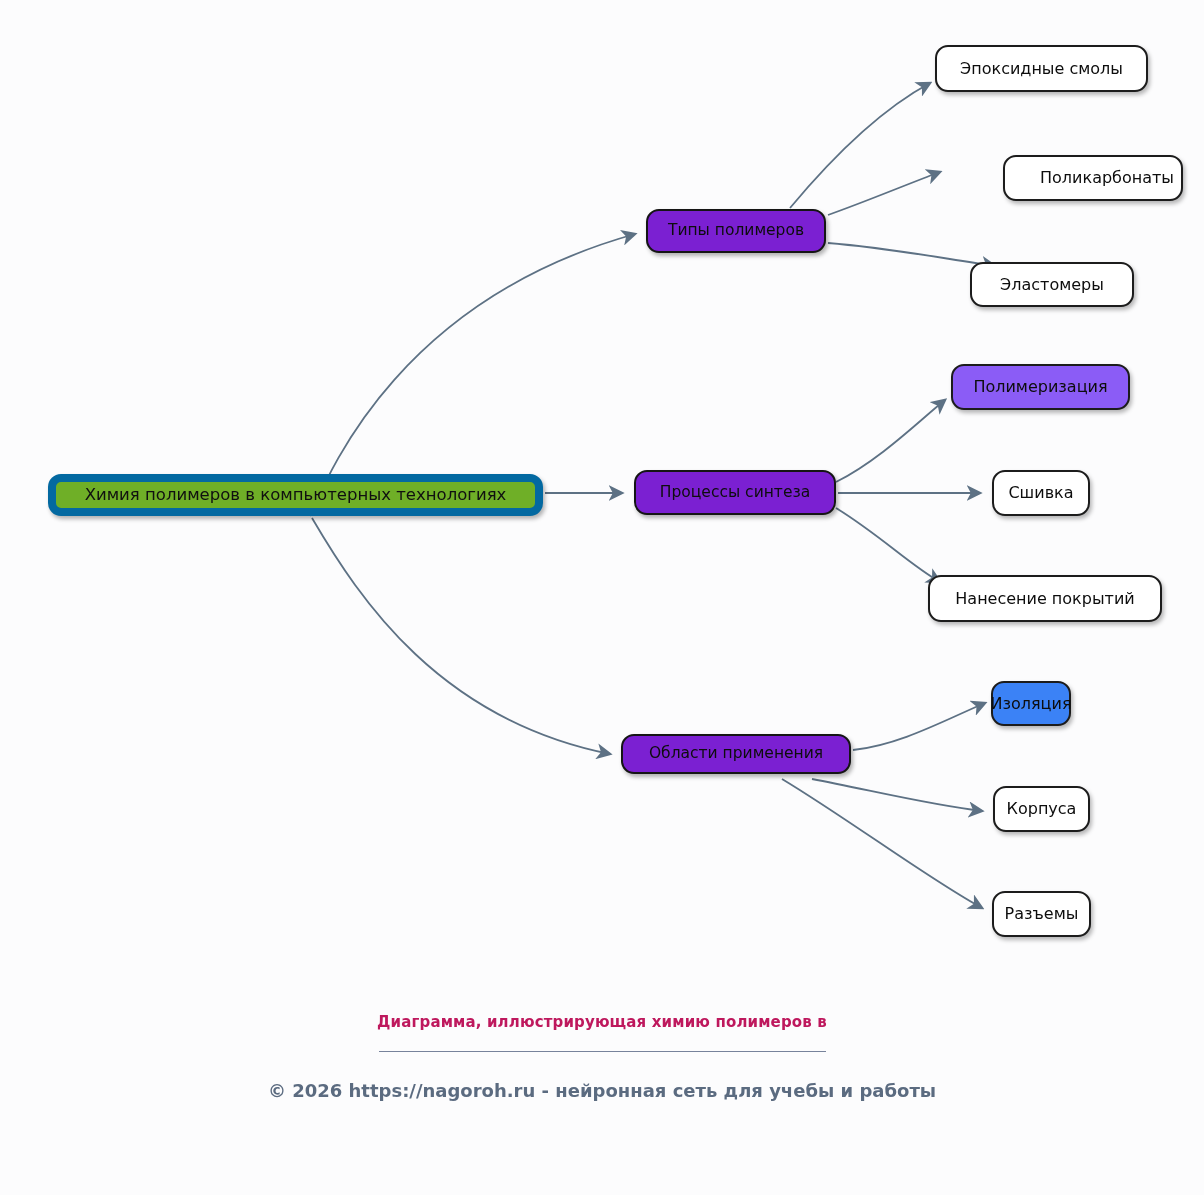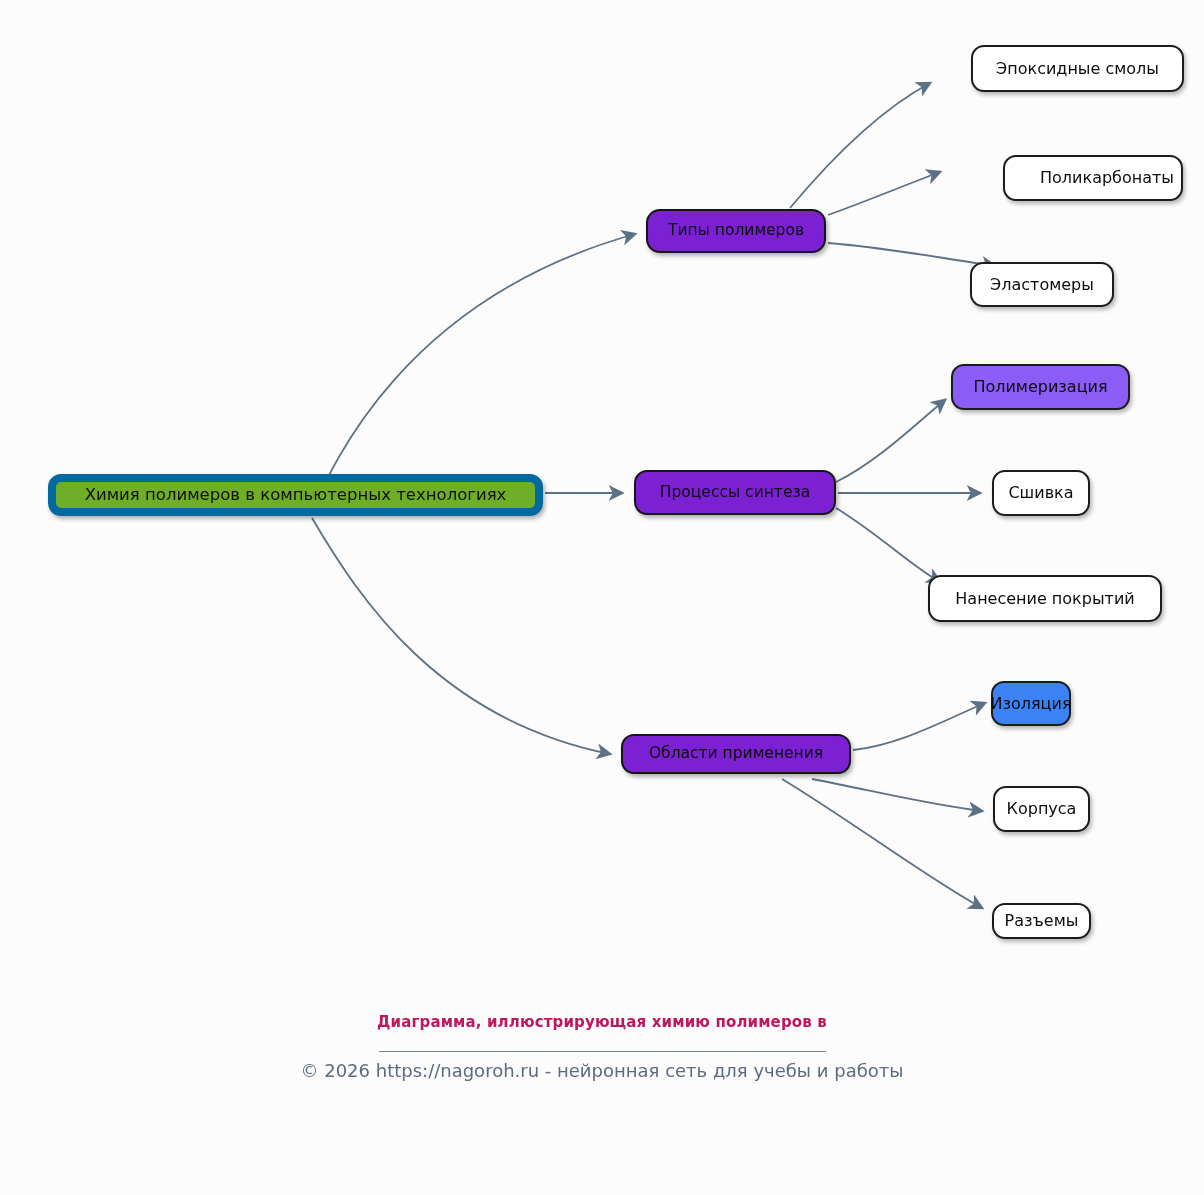--- a/index.html
+++ b/index.html
@@ -73,24 +73,25 @@
     line-height: 1.45;
     letter-spacing: 0.15px;
   }
   #divider {
     width: 447px;
     height: 0;
     margin: 17px auto 0 auto;
     border-top: 1.4px solid #77839b;
   }
   #copyright {
-    margin-top: 8px;
+    margin-top: 28px;
     font-size: 18px;
     color: #5b6b80;
     font-family: "DejaVu Sans", "Liberation Sans", sans-serif;
+    font-weight: bold;
   }
 </style>
 </head>
 <body>
 
 <div id="canvas" style="background: rgb(252, 252, 253);">
 
   <svg id="edges" viewBox="0 0 1204 1195" xmlns="http://www.w3.org/2000/svg">
     <defs>
       <marker id="arrow" viewBox="0 0 12 12" refX="10" refY="6" markerWidth="9" markerHeight="9" orient="auto-start-reverse">
@@ -109,32 +110,32 @@
         <path d="M 836 508 C 880 535, 910 565, 940 582" marker-end="url(#arrow)"></path>
         <path d="M 853 750 C 900 745, 945 720, 985 703" marker-end="url(#arrow)"></path>
         <path d="M 812 779 C 870 790, 930 805, 982 811" marker-end="url(#arrow)"></path>
         <path d="M 782 779 C 850 820, 930 880, 982 908" marker-end="url(#arrow)"></path>
       </g>
   </svg>
 
   <div class="node node-root" style="left: 48px; top: 474px; width: 495px; height: 42px; background: rgb(111, 175, 39);">Химия полимеров в компьютерных технологиях</div>
 
   <div id="node-layer">
-      <div class="node node-branch" style="left: 646px; top: 209px; width: 180px; height: 44px; background: rgb(123, 32, 210); border-radius: 14px;">Типы полимеров</div>
-      <div class="node node-leaf" style="left: 935px; top: 45px; width: 213px; height: 47px; background: rgb(255, 255, 255); margin-left: 36px;">Эпоксидные смолы</div>
+      <div class="node node-branch" style="left: 646px; top: 209px; width: 180px; height: 44px; background: rgb(123, 32, 210);">Типы полимеров</div>
+      <div class="node node-leaf" style="left: 935px; top: 45px; width: 213px; height: 47px; background: rgb(255, 255, 255);">Эпоксидные смолы</div>
       <div class="node node-leaf" style="left: 1003px; top: 155px; width: 180px; height: 46px; background: rgb(255, 255, 255); padding-left: 28px;">Поликарбонаты</div>
-      <div class="node node-leaf" style="left: 970px; top: 262px; width: 144px; height: 45px; background: rgb(255, 255, 255);">Эластомеры</div>
+      <div class="node node-leaf" style="left: 970px; top: 262px; width: 164px; height: 45px; background: rgb(255, 255, 255);">Эластомеры</div>
       <div class="node node-branch" style="left: 634px; top: 470px; width: 202px; height: 45px; background: rgb(123, 32, 210);">Процессы синтеза</div>
       <div class="node node-leaf" style="left: 951px; top: 364px; width: 179px; height: 46px; background: #8b5cf6;">Полимеризация</div>
       <div class="node node-leaf" style="left: 992px; top: 470px; width: 98px; height: 46px; background: rgb(255, 255, 255);">Сшивка</div>
       <div class="node node-leaf" style="left: 928px; top: 575px; width: 234px; height: 47px; background: rgb(255, 255, 255);">Нанесение покрытий</div>
       <div class="node node-branch" style="left: 621px; top: 734px; width: 230px; height: 40px; background: rgb(123, 32, 210);">Области применения</div>
       <div class="node node-leaf" style="left: 991px; top: 681px; width: 80px; height: 45px; background: #3b82f6;">Изоляция</div>
       <div class="node node-leaf" style="left: 993px; top: 786px; width: 97px; height: 46px; background: rgb(255, 255, 255);">Корпуса</div>
-      <div class="node node-leaf" style="left: 992px; top: 891px; width: 99px; height: 36px; background: rgb(255, 255, 255); margin-top: 12px;">Разъемы</div>
+      <div class="node node-leaf" style="left: 992px; top: 891px; width: 99px; height: 46px; background: rgb(255, 255, 255);">Разъемы</div>
     </div>
 
   <div id="footer">
     <div id="caption">
       <div>Диаграмма, иллюстрирующая химию полимеров в</div>
     </div>
     <div id="divider"></div>
     <div id="copyright">© 2026 https://nagoroh.ru - нейронная сеть для учебы и работы</div>
   </div>
 

